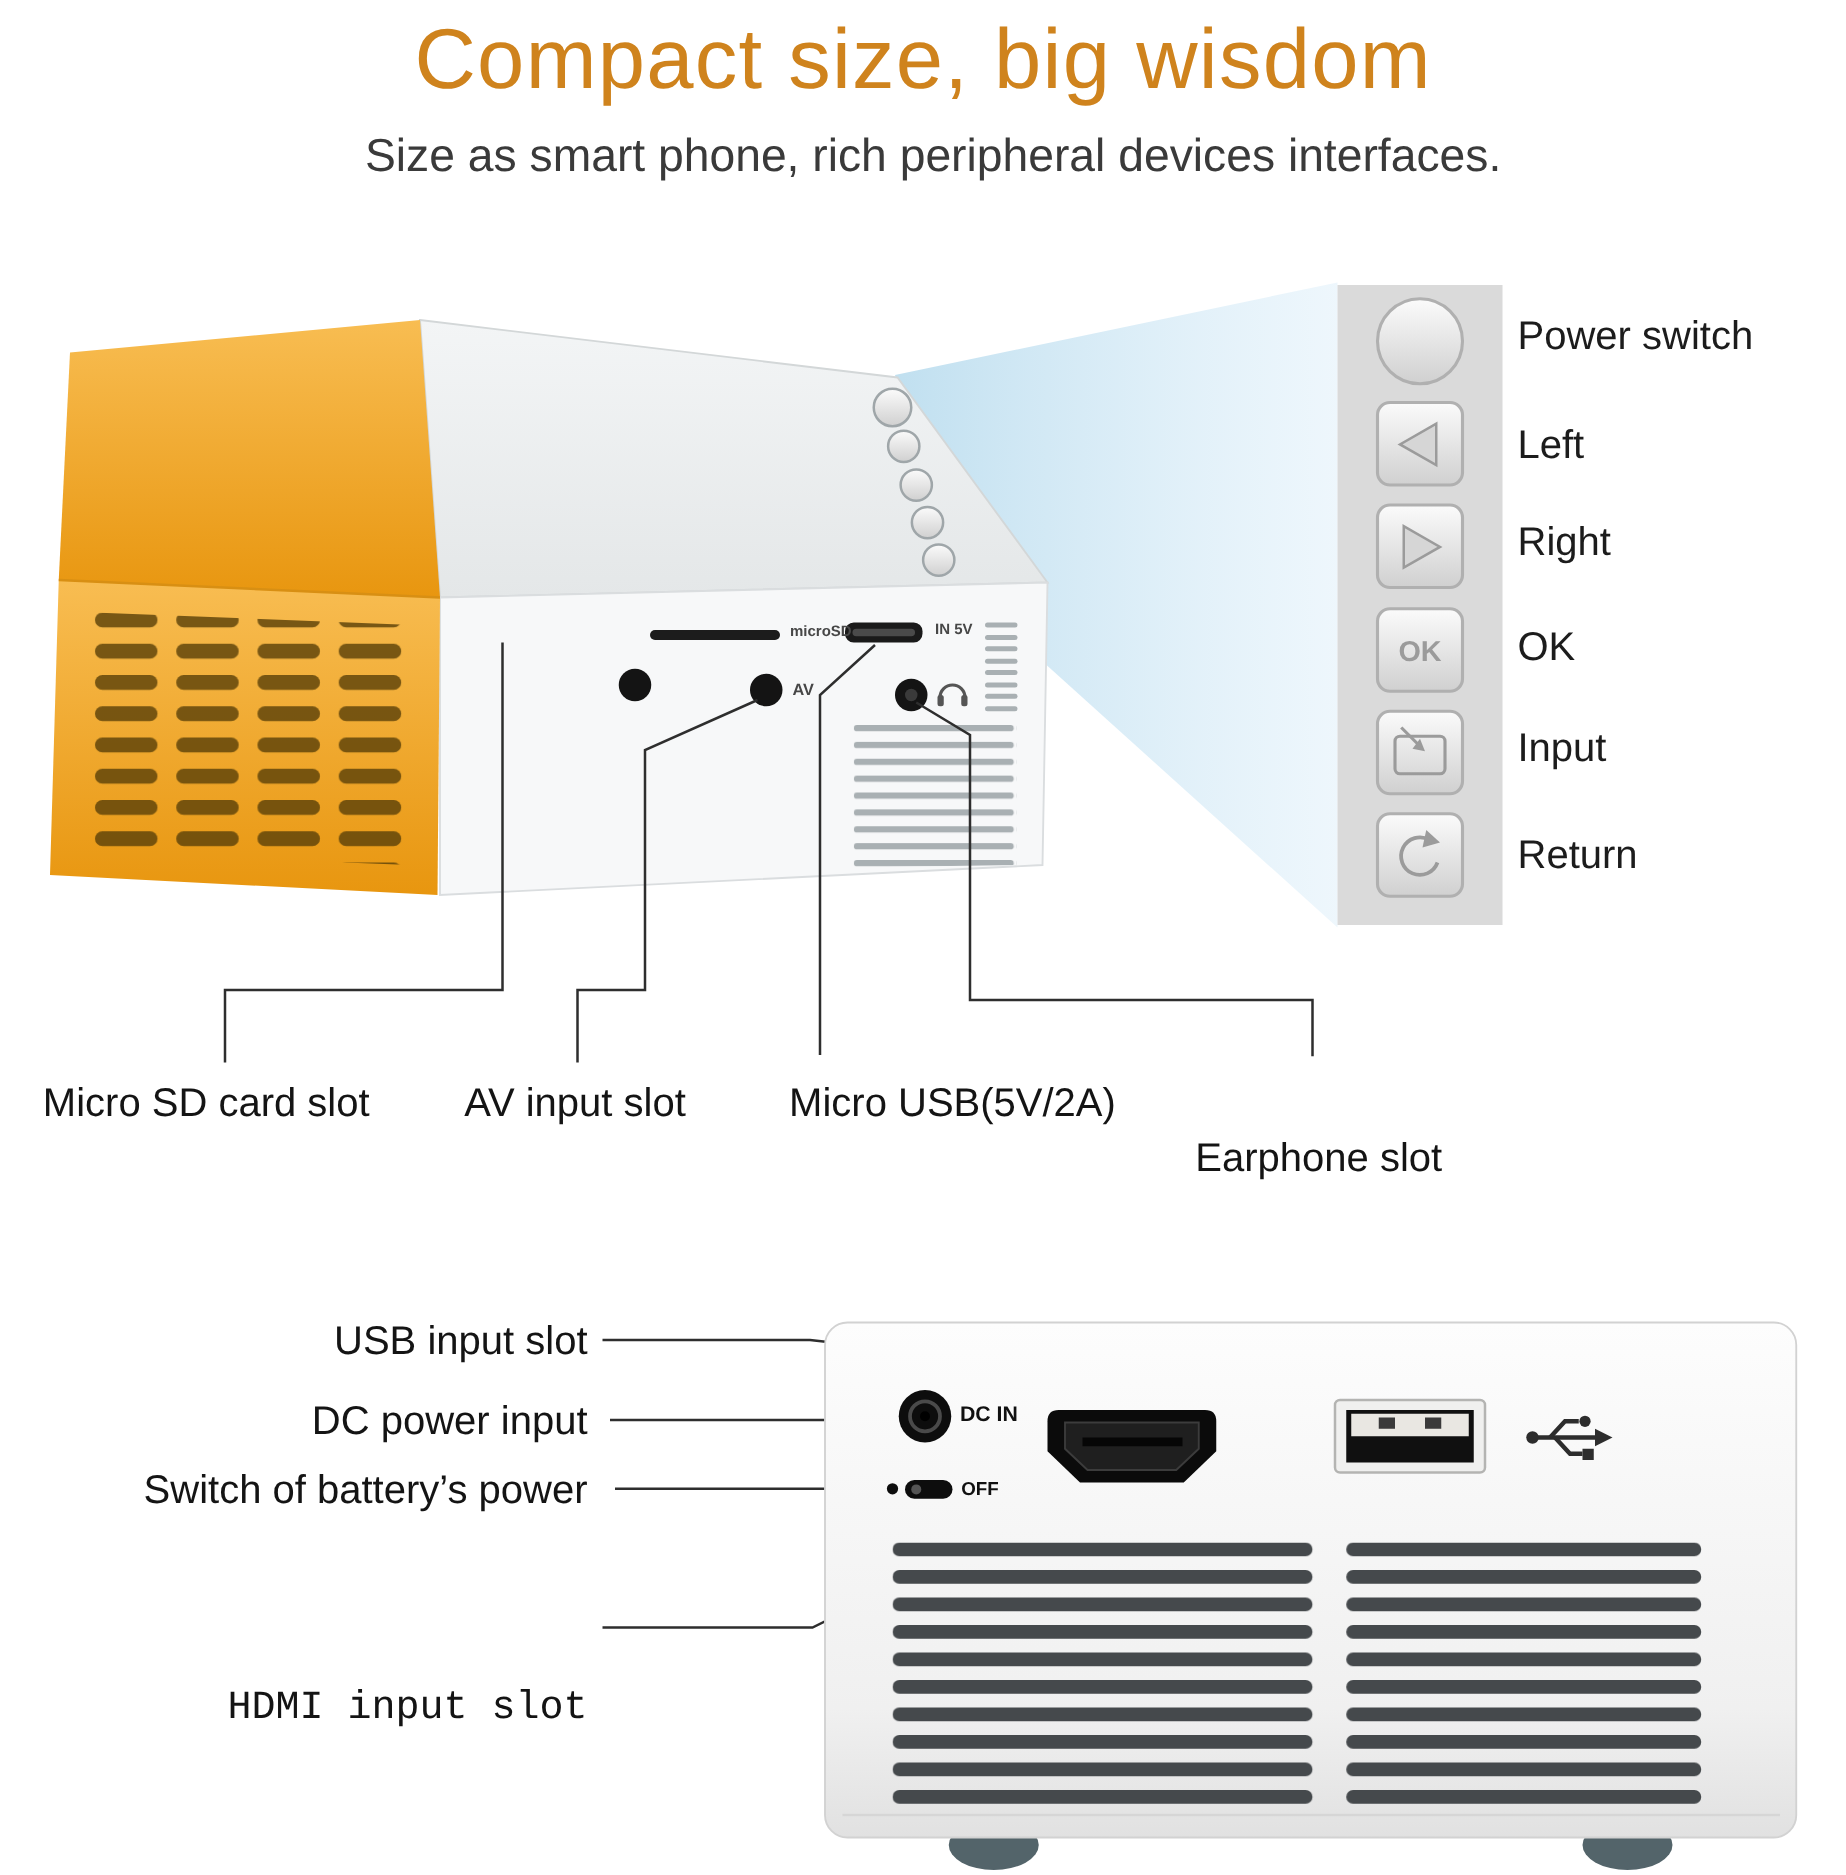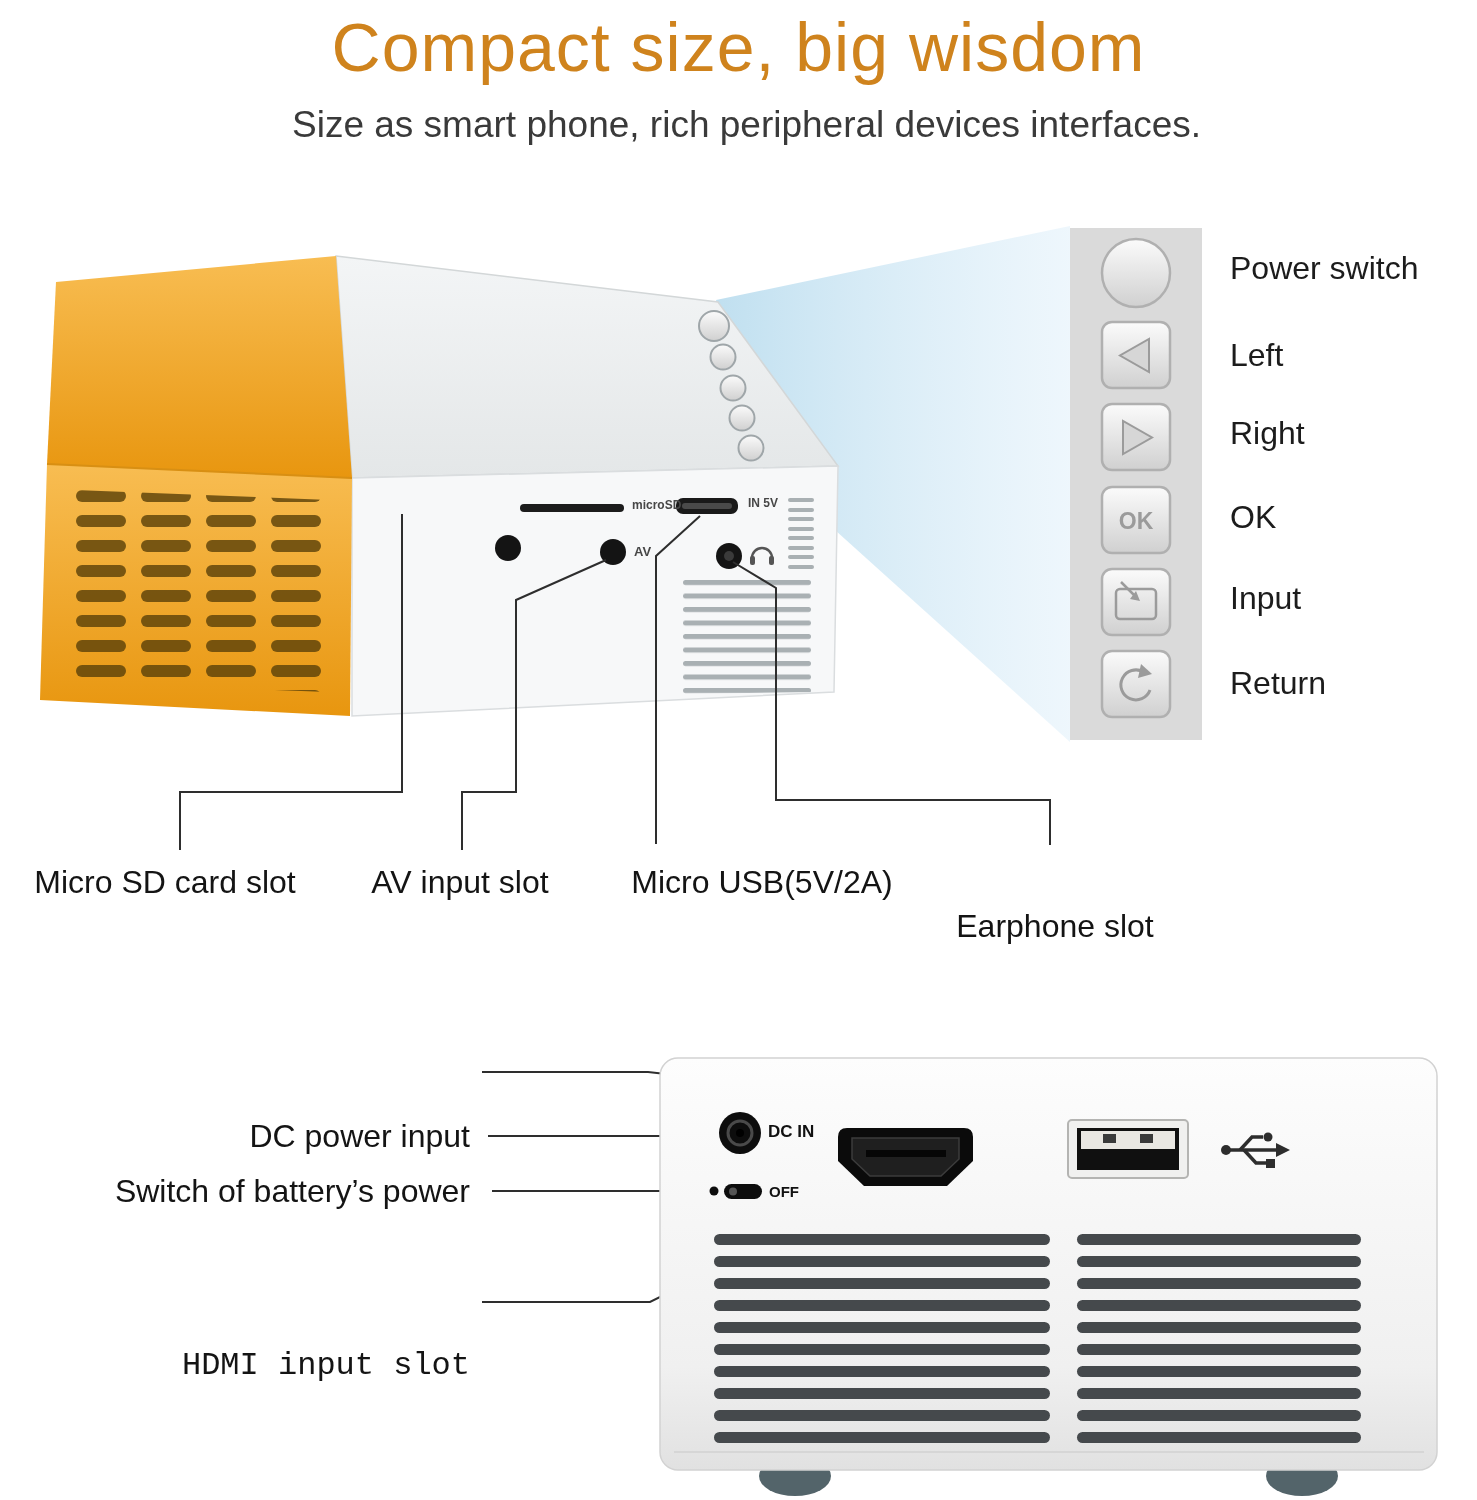--- a/index.html
+++ b/index.html
@@ -9,21 +9,21 @@
   .title {
     position:absolute; top:8px; left:0; width:100%;
     text-align:center; font-size:68px; font-weight:400;
     color:#cf831d; letter-spacing:1px;
   }
   .subtitle {
     position:absolute; top:104px; left:0; width:100%;
     text-align:center; font-size:37px; font-weight:400; color:#3a3a3a;padding-left:16px;
   }
   svg.art { position:absolute; top:0; left:0; }
-  .panel-label { position:absolute; left:1214px; font-size:32px; line-height:36px; color:#1c1c1c; white-space:nowrap;margin-left:16px; }
+  .panel-label { position:absolute; left:1214px; font-size:32px; line-height:36px; color:#1c1c1c; white-space:nowrap; }
   .callout { position:absolute; font-size:32px; line-height:36px; color:#141414; }
   .callout.center { text-align:center; }
   .callout.right { text-align:right; }
   .tiny { position:absolute; font-weight:bold; color:#474747; white-space:nowrap; }
 </style>
 </head>
 <body>
 
 <div class="page">
 
@@ -207,17 +207,18 @@
   <div class="panel-label" style="top:415px;">Right</div>
   <div class="panel-label" style="top:499px;">OK</div>
   <div class="panel-label" style="top:580px;">Input</div>
   <div class="panel-label" style="top:665px;">Return</div>
 
   <div class="callout center" style="left:15px; top:864px; width:300px;">Micro SD card slot</div>
   <div class="callout center" style="left:350px; top:864px; width:220px;">AV input slot</div>
   <div class="callout center" style="left:612px; top:864px; width:300px;">Micro USB(5V/2A)</div>
   <div class="callout center" style="left:940px; top:864px; width:230px;margin-top:44px;">Earphone slot</div>
 
+  <div class="callout right" style="left:70px; top:1054px; width:400px;">USB input slot</div>
   <div class="callout right" style="left:70px; top:1118px; width:400px;">DC power input</div>
   <div class="callout right" style="left:70px; top:1173px; width:400px;">Switch of battery’s power</div>
   <div class="callout right" style="left:70px; top:1348px; width:400px;font-family:Liberation Mono, monospace;">HDMI input slot</div>
 
 </div>
 
 </body></html>

